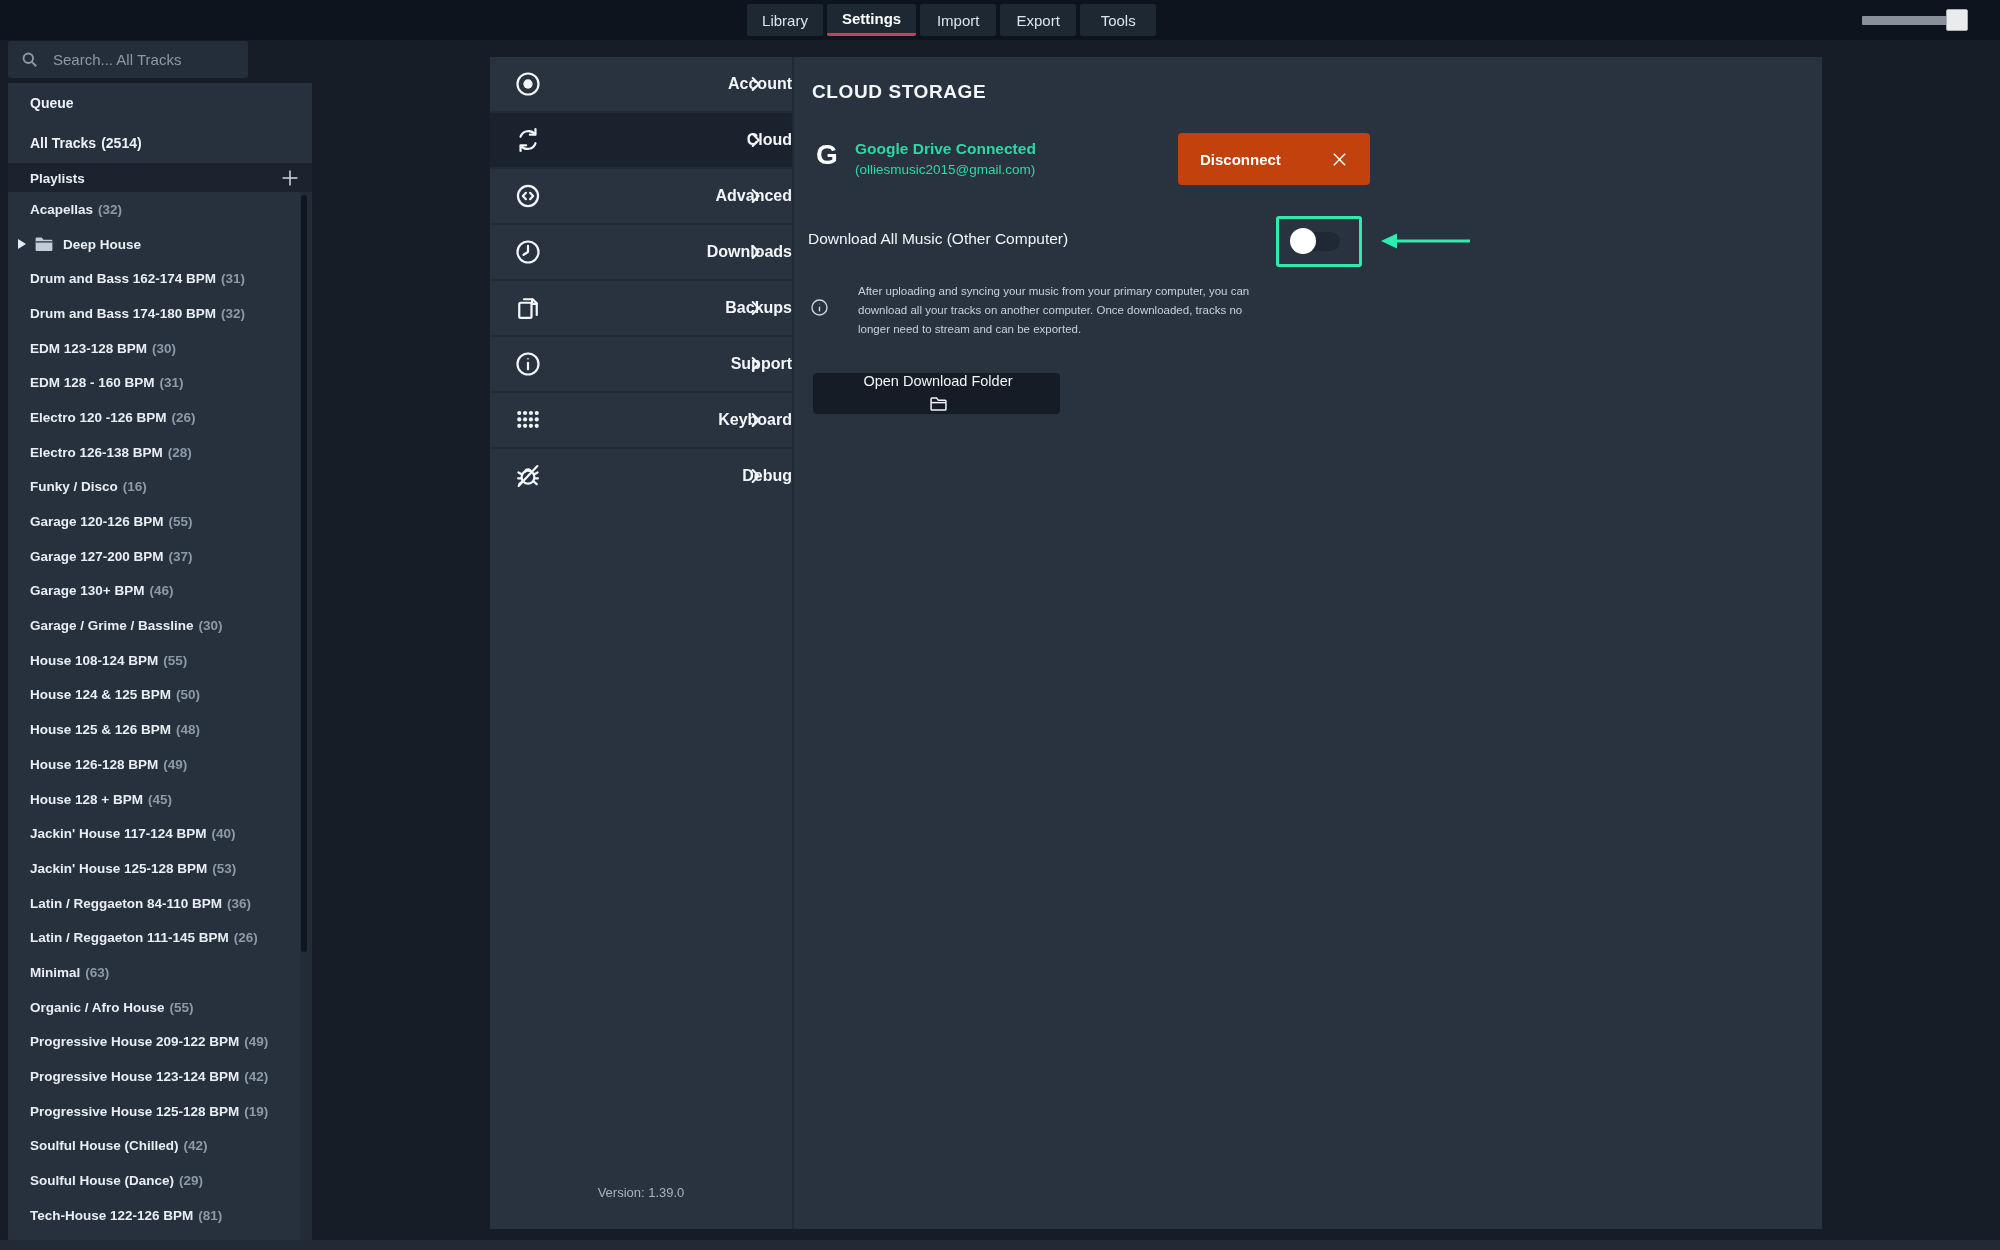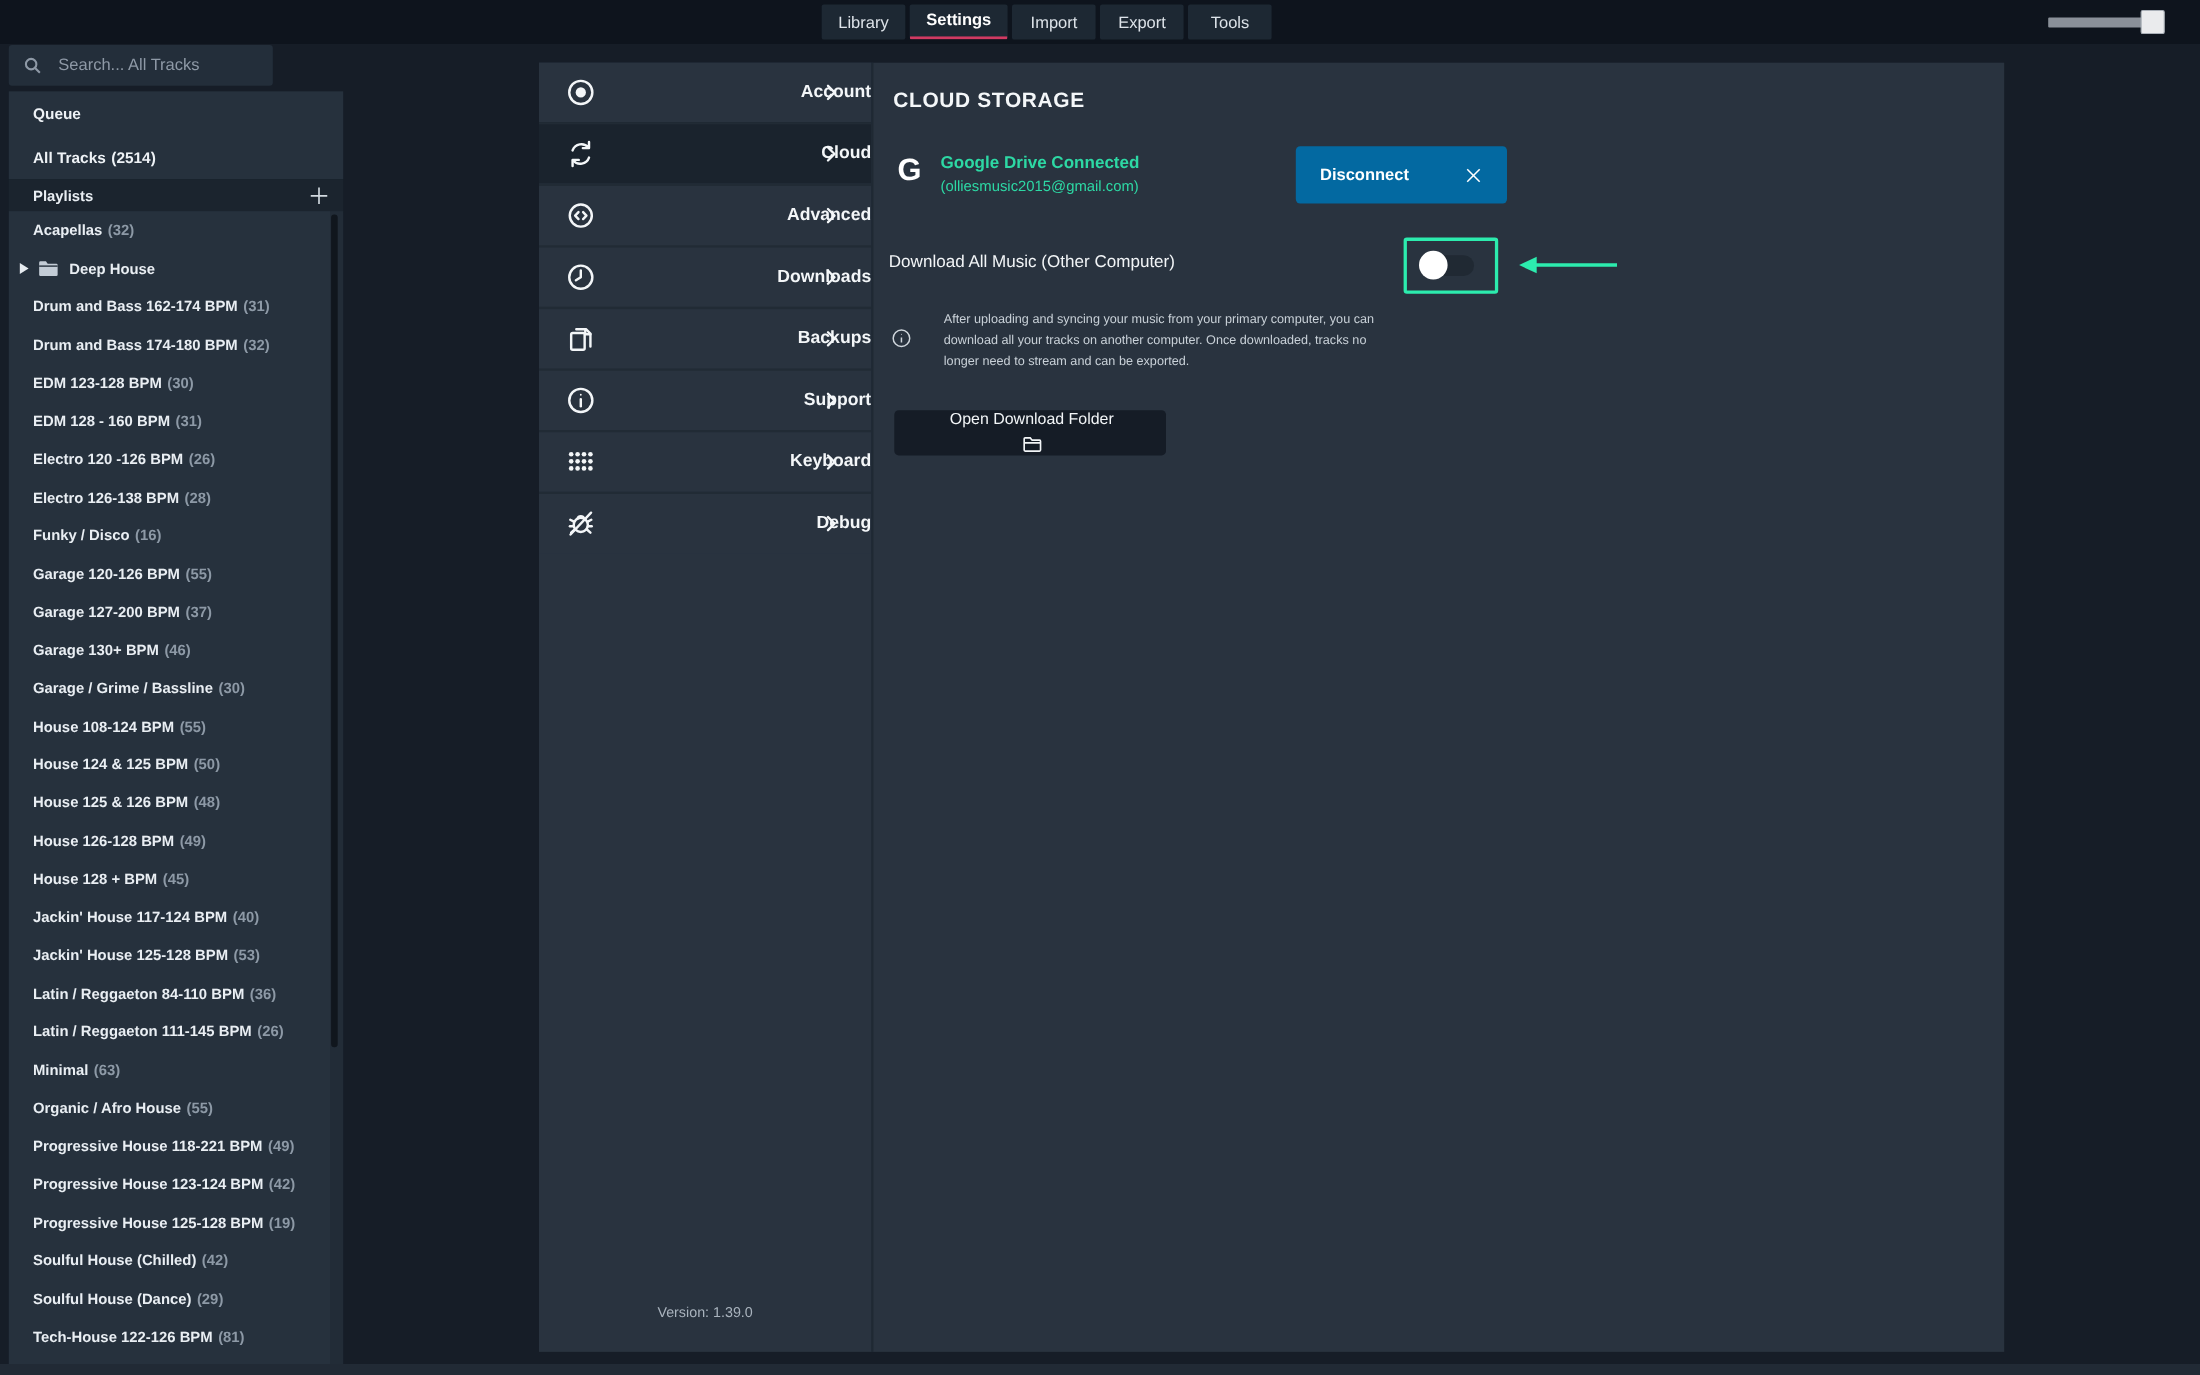--- a/index.html
+++ b/index.html
@@ -52,21 +52,21 @@
   .set-nav .nav-label{margin-left:14px;font-size:16px;font-weight:bold;color:#f3f6f8;}
   .set-nav .chev{position:absolute;right:26px;display:flex;}
   .nav-divider{position:absolute;left:302px;top:0;width:2px;height:1172px;background:#1f2933;}
   .version{position:absolute;left:0;top:1128px;width:302px;text-align:center;font-size:13px;color:#a9b3bd;}
 
   
   .heading{position:absolute;left:322px;top:24px;font-size:19px;font-weight:bold;letter-spacing:.6px;color:#f4f7f9;}
   .g-logo{position:absolute;left:326px;top:82px;font-size:28px;font-weight:bold;color:#ffffff;}
   .gd-title{position:absolute;left:365px;top:83px;font-size:15.5px;font-weight:bold;color:#2dd8a4;}
   .gd-email{position:absolute;left:365px;top:105px;font-size:13.5px;color:#2dd8a4;}
-  .disconnect-btn{position:absolute;left:688px;top:76px;width:192px;height:52px;background:#0369a1;
+  .disconnect-btn{position:absolute;left:688px;top:76px;width:192px;height:52px;background:#c2410c;
        border:none;border-radius:4px;display:flex;align-items:center;justify-content:space-between;
        padding:0 22px;cursor:pointer;box-sizing:border-box;}
   .disconnect-btn .lbl{font-size:15px;font-weight:bold;color:#fff;font-family:inherit;}
   .toggle-label{position:absolute;left:318px;top:173px;font-size:15.5px;color:#f2f5f7;}
   .hl-box{position:absolute;left:786px;top:159px;width:86px;height:51px;border:3px solid #2cecae;
        border-radius:3px;box-sizing:border-box;}
   .toggle{position:absolute;left:803px;top:175px;width:47px;height:19px;background:#202933;
        border-radius:10px;cursor:pointer;}
   .toggle .knob{position:absolute;left:-3px;top:-4px;width:26px;height:26px;background:#ffffff;border-radius:50%;}
   .annot-arrow{position:absolute;left:890px;top:174px;}
@@ -221,21 +221,21 @@
       </div>
       <div class="pl-row">
         <span>Minimal</span>
         <span class="count">(63)</span>
       </div>
       <div class="pl-row">
         <span>Organic / Afro House</span>
         <span class="count">(55)</span>
       </div>
       <div class="pl-row">
-        <span>Progressive House 118-221 BPM</span>
+        <span>Progressive House 209-122 BPM</span>
         <span class="count">(49)</span>
       </div>
       <div class="pl-row">
         <span>Progressive House 123-124 BPM</span>
         <span class="count">(42)</span>
       </div>
       <div class="pl-row">
         <span>Progressive House 125-128 BPM</span>
         <span class="count">(19)</span>
       </div>

